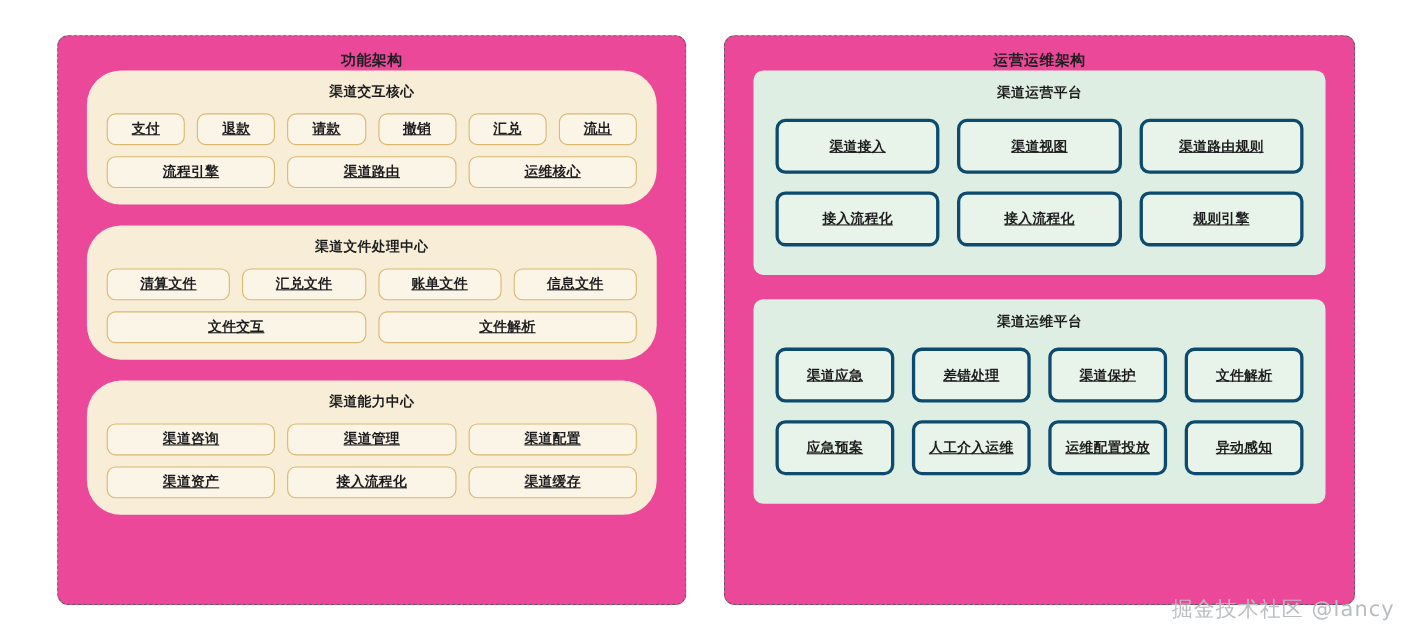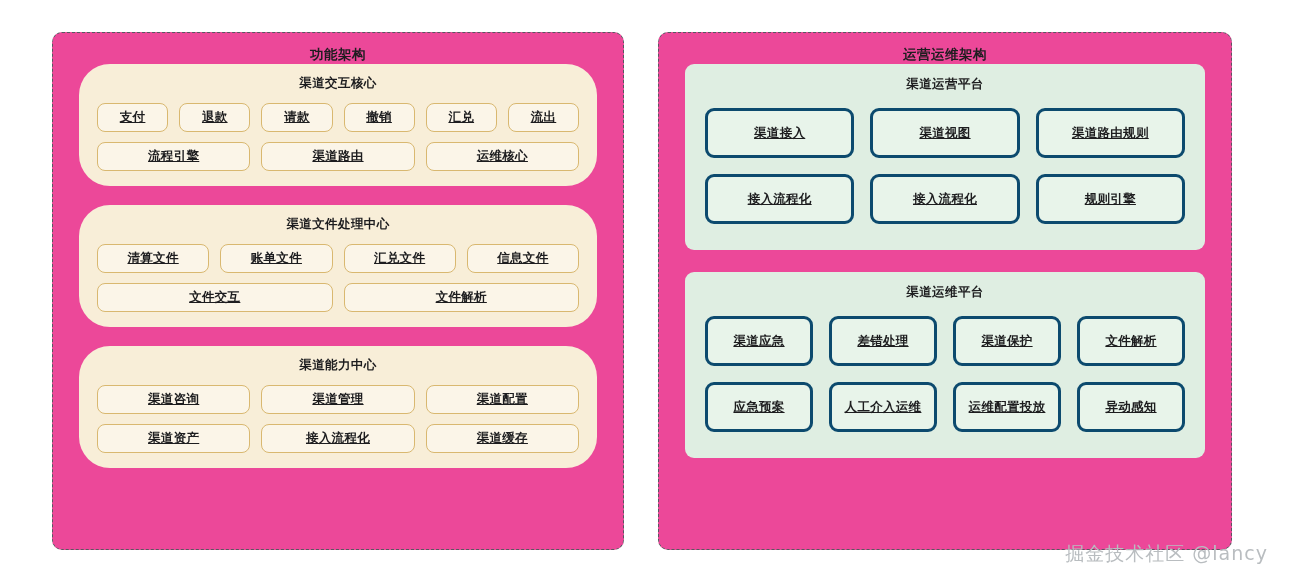--- a/index.html
+++ b/index.html
@@ -138,22 +138,22 @@
           <div class="row">
             <div class="chip cream">流程引擎</div>
             <div class="chip cream">渠道路由</div>
             <div class="chip cream">运维核心</div>
           </div>
         </div>
         <div class="group cream">
           <div class="group-title">渠道文件处理中心</div>
           <div class="row">
             <div class="chip cream">清算文件</div>
+            <div class="chip cream">汇兑文件</div>
             <div class="chip cream">账单文件</div>
-            <div class="chip cream">汇兑文件</div>
             <div class="chip cream">信息文件</div>
           </div>
           <div class="row">
             <div class="chip cream">文件交互</div>
             <div class="chip cream">文件解析</div>
           </div>
         </div>
         <div class="group cream">
           <div class="group-title">渠道能力中心</div>
           <div class="row">

